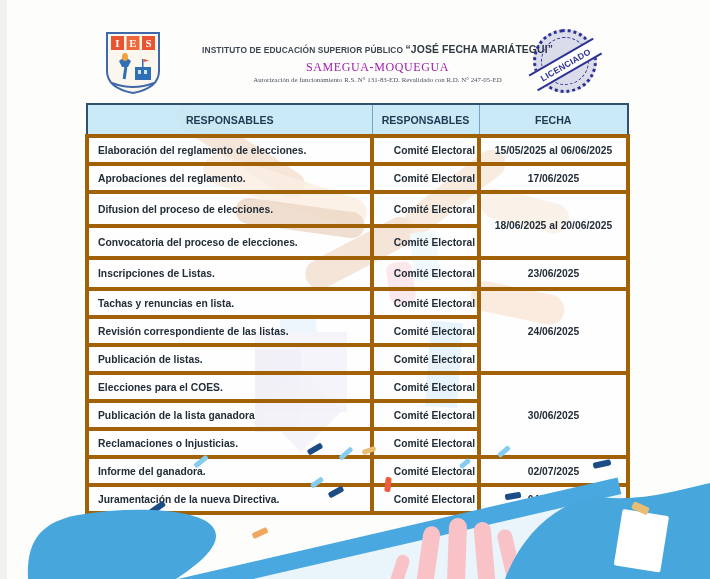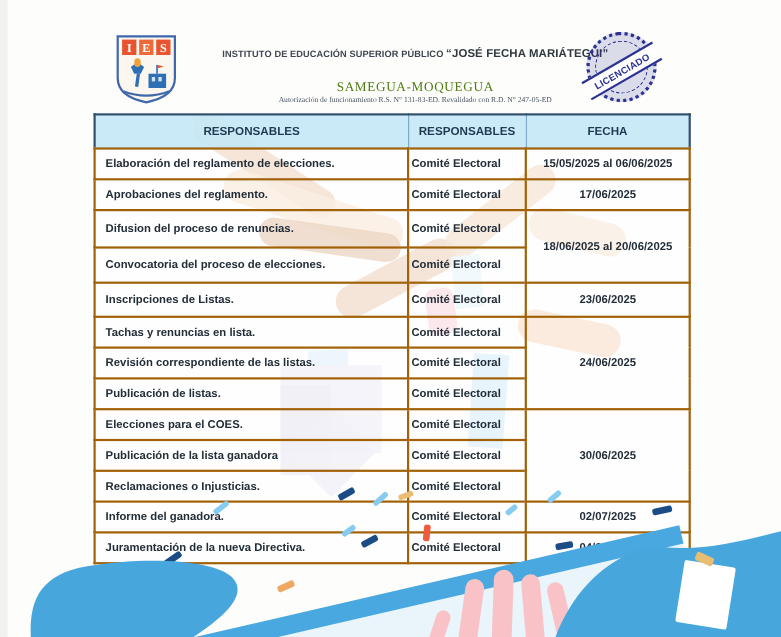--- a/index.html
+++ b/index.html
@@ -8,21 +8,21 @@
     background:#fdfdfc; font-family:"Liberation Sans", sans-serif;
   }
   .scan-edge{position:absolute;left:0;top:0;width:7px;height:579px;background:#f1f1ee;z-index:0;}
 
   
   .hdr{position:absolute;left:0;top:0;width:710px;height:100px;z-index:5;}
   .logo{position:absolute;left:104px;top:31px;width:58px;height:64px;}
   .title-block{position:absolute;left:150px;top:43px;width:455px;text-align:center;line-height:1.25;}
   .t1{font-size:8.4px;font-weight:bold;color:#3e4650;letter-spacing:.1px;}
   .t1 .big{font-size:10.4px;color:#30383f;}
-  .t2{font-family:"Liberation Serif",serif;font-size:12px;color:#4d7c0f;letter-spacing:.6px;margin-top:16px;}
+  .t2{font-family:"Liberation Serif",serif;font-size:12px;color:#a21caf;letter-spacing:.6px;margin-top:4px;}
   .t3{font-family:"Liberation Serif",serif;font-size:6.9px;color:#48525e;margin-top:1px;}
   .t4{font-size:7.4px;font-weight:bold;color:#2d3844;margin-top:1px;}
 
   .stamp{
     position:absolute;left:533px;top:29px;width:64px;height:64px;border-radius:50%;
     background:rgba(45,48,140,.16); border:3px dotted #2d3191;
     transform:rotate(-6deg); z-index:6; box-sizing:border-box;
   }
   .stamp .inner{
     position:absolute;left:5px;top:5px;right:5px;bottom:5px;border-radius:50%;
@@ -43,25 +43,25 @@
   table.sched{
     position:absolute;left:85px;top:103px;width:541px;z-index:2;
     border-collapse:collapse;table-layout:fixed;
     border:2px solid #31506c;
   }
   table.sched th{
     height:27px;background:rgba(201,233,248,.96);
     font-size:10.6px;font-weight:bold;color:#1f3950;border:1px solid #74a4c6;
   }
   table.sched td{
-    border:2px solid #a16207;background:rgba(255,255,255,.62);
+    border:4px solid #a16207;background:rgba(255,255,255,.62);
     font-size:10.3px;font-weight:bold;color:#222d38;padding:2px 6px;
   }
   table.sched td.col-act{text-align:left;padding-left:9px;}
-  table.sched td.col-resp{text-align:left;padding:2px 2px;}
+  table.sched td.col-resp{text-align:right;padding:2px 2px;}
   table.sched td.col-fecha{text-align:center;}
   table.sched tbody tr{height:28px;}
   table.sched tbody tr:nth-child(3){height:34px;}
   table.sched tbody tr:nth-child(4){height:32px;}
   table.sched tbody tr:nth-child(5){height:31px;}
 
   
   .confetti{position:absolute;z-index:3;border-radius:2px;}
   .tri{width:0;height:0;border-left:7px solid transparent;border-right:7px solid transparent;
        border-bottom:13px solid #f6b6c2;background:transparent;border-radius:0;}
@@ -145,21 +145,21 @@
           <td class="col-act">Elaboración del reglamento de elecciones.</td>
           <td class="col-resp">Comité Electoral</td>
           <td class="col-fecha" rowspan="1">15/05/2025 al 06/06/2025</td>
         </tr>
         <tr>
           <td class="col-act">Aprobaciones del reglamento.</td>
           <td class="col-resp">Comité Electoral</td>
           <td class="col-fecha" rowspan="1">17/06/2025</td>
         </tr>
         <tr>
-          <td class="col-act">Difusion del proceso de renuncias.</td>
+          <td class="col-act">Difusion del proceso de elecciones.</td>
           <td class="col-resp">Comité Electoral</td>
           <td class="col-fecha" rowspan="2">18/06/2025 al 20/06/2025</td>
         </tr>
         <tr>
           <td class="col-act">Convocatoria del proceso de elecciones.</td>
           <td class="col-resp">Comité Electoral</td>
         </tr>
         <tr>
           <td class="col-act">Inscripciones de Listas.</td>
           <td class="col-resp">Comité Electoral</td>

